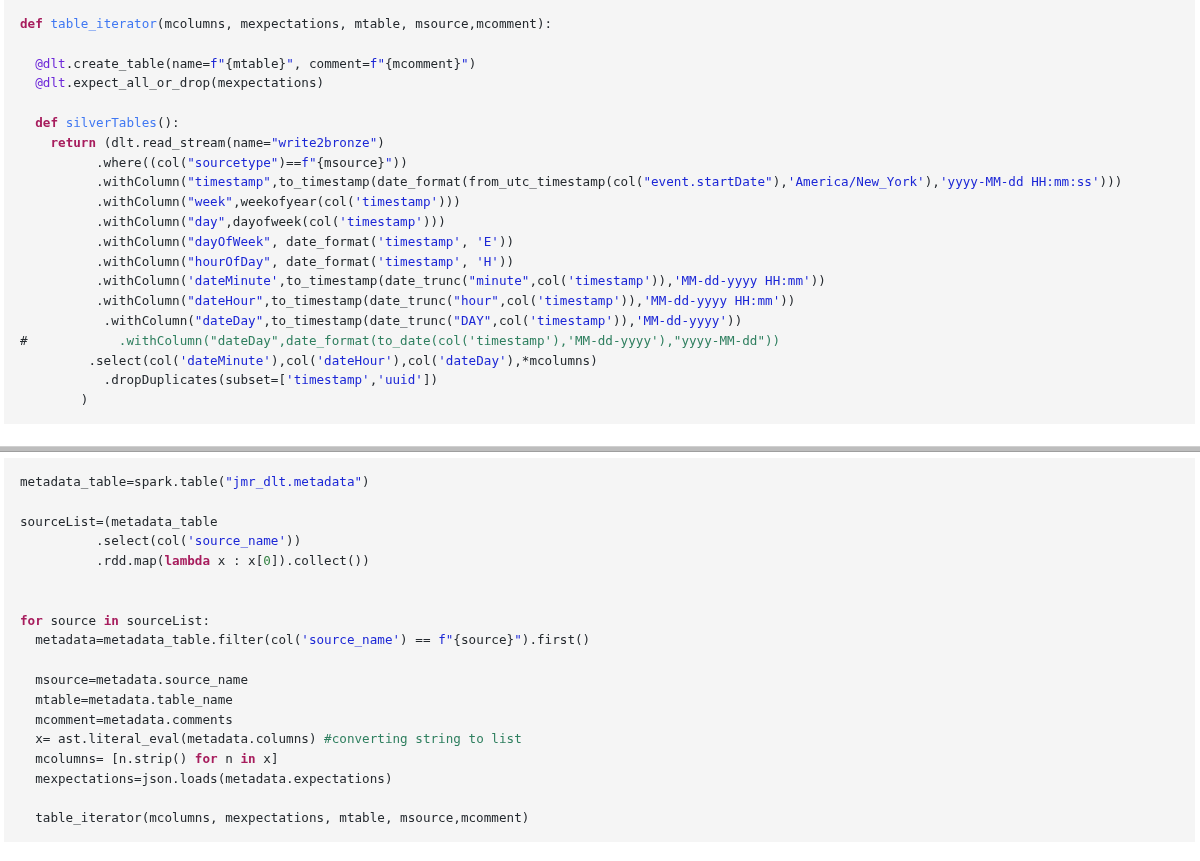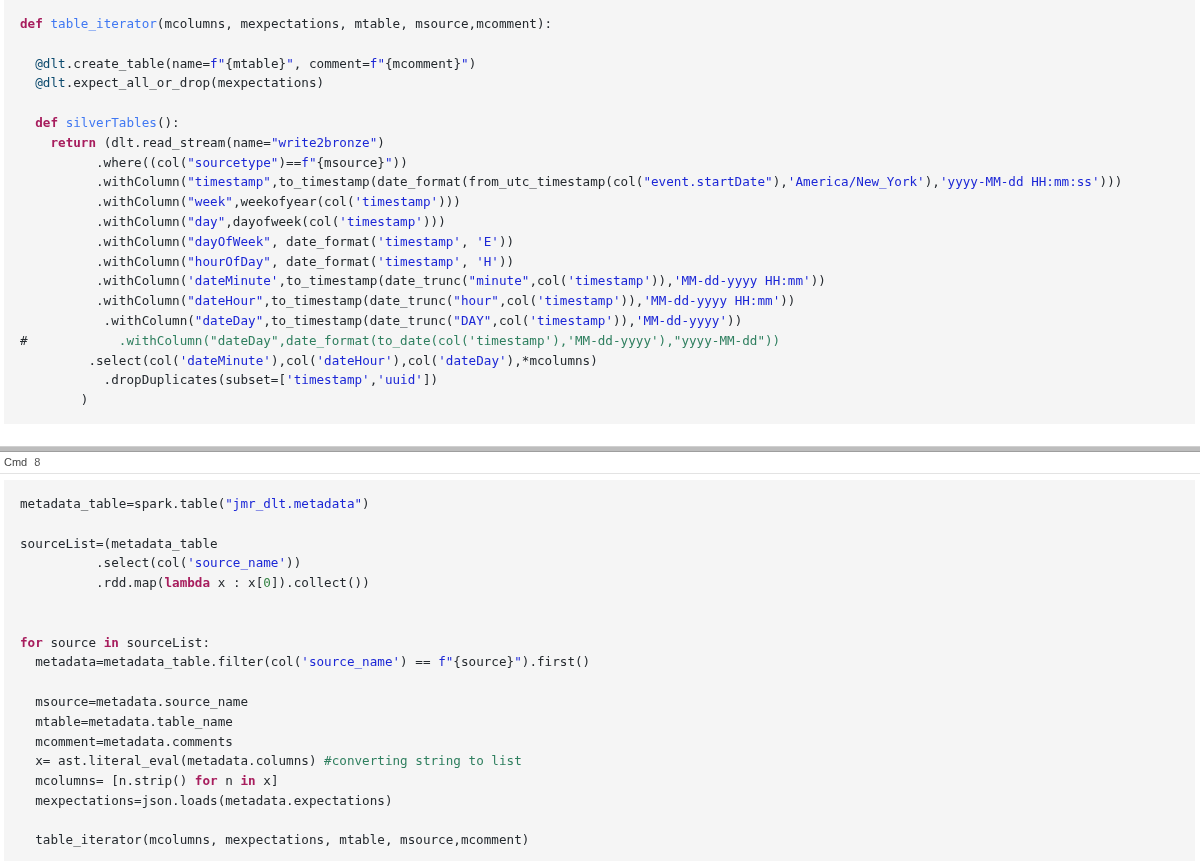--- a/index.html
+++ b/index.html
@@ -39,21 +39,21 @@
     line-height: 19.8px;
     color: #24292e;
     white-space: pre;
     letter-spacing: 0.02px;
     -webkit-font-smoothing: antialiased;
   }
   pre.code .ln { display: block; padding-left: 16px; min-height: 19.8px;}
   
   .kw   { color: #a71d5d; font-weight: bold; }
   .fn   { color: #4078f2; }
-  .deco { color: #0c4a6e; }
+  .deco { color: #6d28d9; }
   .str  { color: #1c27d6; }
   .num  { color: #2f7f3f; }
   .cmt  { color: #2f7f5f; }
   .pl   { color: #24292e; }
 
   .cell-gap {
     height: 22px;
     background: #ffffff;
   }
   .cmd-bar {
@@ -83,23 +83,19 @@
 <div class="notebook">
   <div id="cells-root">
       <div class="cell">
         <div class="code-area">
           <pre class="code"><span class="ln"><span class="kw">def </span><span class="fn">table_iterator</span><span class="pl">(mcolumns, mexpectations, mtable, msource,mcomment):</span></span><span class="ln">&nbsp;</span><span class="ln"><span class="pl">  </span><span class="deco">@dlt</span><span class="pl">.create_table(name=</span><span class="str">f"</span><span class="pl">{mtable}</span><span class="str">"</span><span class="pl">, comment=</span><span class="str">f"</span><span class="pl">{mcomment}</span><span class="str">"</span><span class="pl">)</span></span><span class="ln"><span class="pl">  </span><span class="deco">@dlt</span><span class="pl">.expect_all_or_drop(mexpectations)</span></span><span class="ln">&nbsp;</span><span class="ln"><span class="pl">  </span><span class="kw">def </span><span class="fn">silverTables</span><span class="pl">():</span></span><span class="ln"><span class="pl">    </span><span class="kw">return </span><span class="pl">(dlt.read_stream(name=</span><span class="str">"write2bronze"</span><span class="pl">)</span></span><span class="ln"><span class="pl">          .where((col(</span><span class="str">"sourcetype"</span><span class="pl">)==</span><span class="str">f"</span><span class="pl">{msource}</span><span class="str">"</span><span class="pl">))</span></span><span class="ln"><span class="pl">          .withColumn(</span><span class="str">"timestamp"</span><span class="pl">,to_timestamp(date_format(from_utc_timestamp(col(</span><span class="str">"event.startDate"</span><span class="pl">),</span><span class="str">'America/New_York'</span><span class="pl">),</span><span class="str">'yyyy-MM-dd HH:mm:ss'</span><span class="pl">)))</span></span><span class="ln"><span class="pl">          .withColumn(</span><span class="str">"week"</span><span class="pl">,weekofyear(col(</span><span class="str">'timestamp'</span><span class="pl">)))</span></span><span class="ln"><span class="pl">          .withColumn(</span><span class="str">"day"</span><span class="pl">,dayofweek(col(</span><span class="str">'timestamp'</span><span class="pl">)))</span></span><span class="ln"><span class="pl">          .withColumn(</span><span class="str">"dayOfWeek"</span><span class="pl">, date_format(</span><span class="str">'timestamp'</span><span class="pl">, </span><span class="str">'E'</span><span class="pl">))</span></span><span class="ln"><span class="pl">          .withColumn(</span><span class="str">"hourOfDay"</span><span class="pl">, date_format(</span><span class="str">'timestamp'</span><span class="pl">, </span><span class="str">'H'</span><span class="pl">))</span></span><span class="ln"><span class="pl">          .withColumn(</span><span class="str">'dateMinute'</span><span class="pl">,to_timestamp(date_trunc(</span><span class="str">"minute"</span><span class="pl">,col(</span><span class="str">'timestamp'</span><span class="pl">)),</span><span class="str">'MM-dd-yyyy HH:mm'</span><span class="pl">))</span></span><span class="ln"><span class="pl">          .withColumn(</span><span class="str">"dateHour"</span><span class="pl">,to_timestamp(date_trunc(</span><span class="str">"hour"</span><span class="pl">,col(</span><span class="str">'timestamp'</span><span class="pl">)),</span><span class="str">'MM-dd-yyyy HH:mm'</span><span class="pl">))</span></span><span class="ln"><span class="pl">           .withColumn(</span><span class="str">"dateDay"</span><span class="pl">,to_timestamp(date_trunc(</span><span class="str">"DAY"</span><span class="pl">,col(</span><span class="str">'timestamp'</span><span class="pl">)),</span><span class="str">'MM-dd-yyyy'</span><span class="pl">))</span></span><span class="ln"><span class="pl">#</span><span class="cmt">            .withColumn("dateDay",date_format(to_date(col('timestamp'),'MM-dd-yyyy'),"yyyy-MM-dd"))</span></span><span class="ln"><span class="pl">         .select(col(</span><span class="str">'dateMinute'</span><span class="pl">),col(</span><span class="str">'dateHour'</span><span class="pl">),col(</span><span class="str">'dateDay'</span><span class="pl">),*mcolumns)</span></span><span class="ln"><span class="pl">           .dropDuplicates(subset=[</span><span class="str">'timestamp'</span><span class="pl">,</span><span class="str">'uuid'</span><span class="pl">])</span></span><span class="ln"><span class="pl">        )</span></span></pre>
         </div>
       </div>
       <div class="cell-gap"></div>
       <div class="cell">
         <div class="cmd-bar"></div>
-        <div class="cmd-header">
-          <span class="cmd-label">Cmd</span>
-          <span class="cmd-num">8</span>
-        </div>
         <div class="spacer-sm"></div>
         <div class="code-area">
           <pre class="code"><span class="ln"><span class="pl">metadata_table=spark.table(</span><span class="str">"jmr_dlt.metadata"</span><span class="pl">)</span></span><span class="ln">&nbsp;</span><span class="ln"><span class="pl">sourceList=(metadata_table</span></span><span class="ln"><span class="pl">          .select(col(</span><span class="str">'source_name'</span><span class="pl">))</span></span><span class="ln"><span class="pl">          .rdd.map(</span><span class="kw">lambda</span><span class="pl"> x : x[</span><span class="num">0</span><span class="pl">]).collect())</span></span><span class="ln">&nbsp;</span><span class="ln">&nbsp;</span><span class="ln"><span class="kw">for </span><span class="pl">source </span><span class="kw">in </span><span class="pl">sourceList:</span></span><span class="ln"><span class="pl">  metadata=metadata_table.filter(col(</span><span class="str">'source_name'</span><span class="pl">) == </span><span class="str">f"</span><span class="pl">{source}</span><span class="str">"</span><span class="pl">).first()</span></span><span class="ln">&nbsp;</span><span class="ln"><span class="pl">  msource=metadata.source_name</span></span><span class="ln"><span class="pl">  mtable=metadata.table_name</span></span><span class="ln"><span class="pl">  mcomment=metadata.comments</span></span><span class="ln"><span class="pl">  x= ast.literal_eval(metadata.columns) </span><span class="cmt">#converting string to list</span></span><span class="ln"><span class="pl">  mcolumns= [n.strip() </span><span class="kw">for </span><span class="pl">n </span><span class="kw">in </span><span class="pl">x]</span></span><span class="ln"><span class="pl">  mexpectations=json.loads(metadata.expectations)</span></span><span class="ln">&nbsp;</span><span class="ln"><span class="pl">  table_iterator(mcolumns, mexpectations, mtable, msource,mcomment)</span></span></pre>
         </div>
       </div>
     </div>
 </div>
 
 </body></html>

